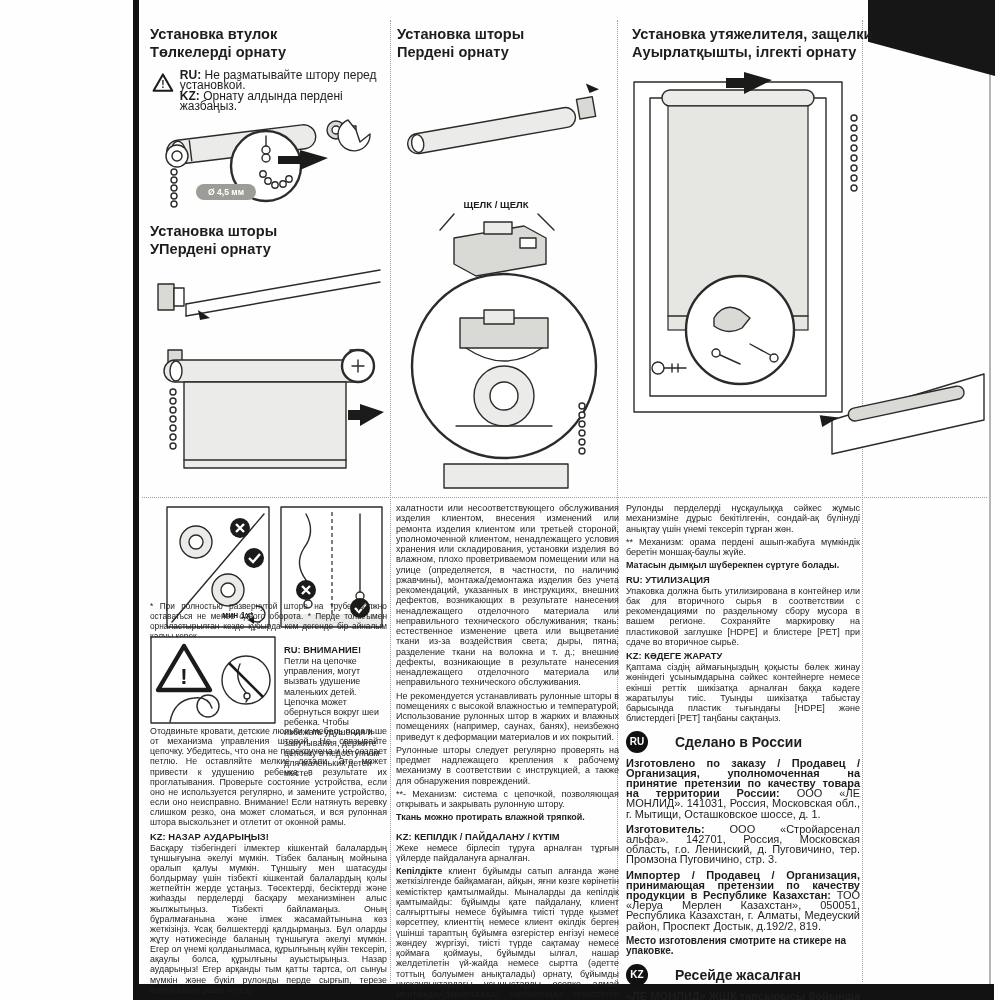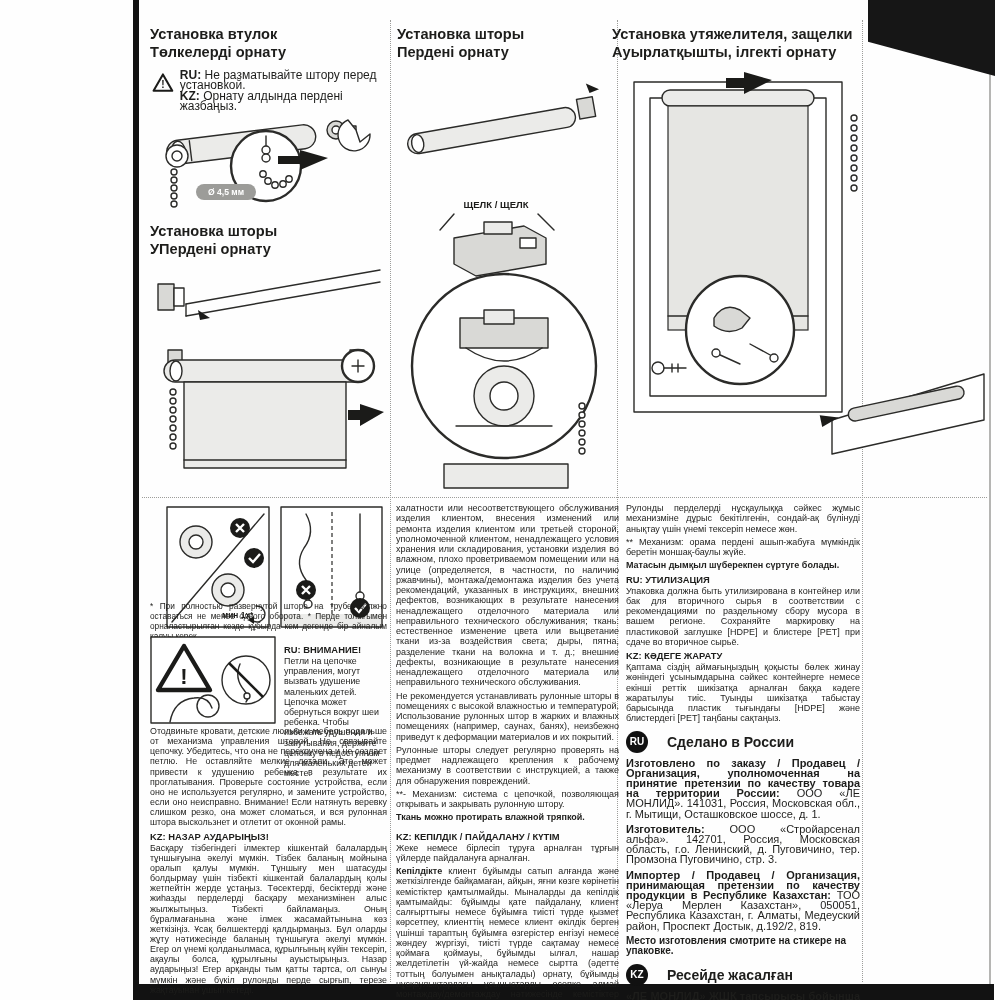--- a/index.html
+++ b/index.html
@@ -19,21 +19,21 @@
   .t{font-size:9px;line-height:10.25px;text-align:justify;margin:0 0 3px 0;}
   .t b{font-weight:bold;}
   .hb{font-weight:bold;font-size:9.4px;line-height:11px;margin:2px 0 1px 0;}
   .small{font-size:8.3px;line-height:9.9px;text-align:justify;}
   .abs{position:absolute;}
   .warn-row{display:flex;gap:6px;align-items:flex-start;}
   .warn-note{font-size:12px;line-height:10.3px;}
   .warn-note b{font-weight:bold;}
   .badge{display:inline-flex;width:22px;height:22px;border-radius:50%;background:#111;color:#fff;
          font-weight:bold;font-size:10px;align-items:center;justify-content:center;flex:0 0 auto;}
-  .made-head{display:flex;align-items:center;gap:4px;margin:7px 0 5px 0;}
+  .made-head{display:flex;align-items:center;gap:12px;margin:7px 0 5px 0;}
   .made-title{font-weight:bold;font-size:14px;margin-left:15px;}
   .made-p{font-size:11px;line-height:10.2px;text-align:justify;margin:0 0 5px 0;}
   .made-p b{font-weight:bold;}
   .note-b{font-weight:bold;font-size:10px;line-height:10.4px;margin:1px 0 4px 0;}
   svg{display:block;}
   .sline{stroke:#2b2b29;fill:none;stroke-width:1.4;stroke-linecap:round;stroke-linejoin:round;}
   .sfill{stroke:#2b2b29;fill:#ebebe9;stroke-width:1.4;stroke-linejoin:round;}
   .swhite{stroke:#2b2b29;fill:#ffffff;stroke-width:1.4;stroke-linejoin:round;}
   .sgray{stroke:#2b2b29;fill:#d9d9d6;stroke-width:1.4;stroke-linejoin:round;}
   .thick{stroke-width:2.4;}
@@ -183,21 +183,21 @@
       <circle cx="186" cy="340" r="3" class="swhite"></circle>
       <circle cx="186" cy="349" r="3" class="swhite"></circle>
       <circle cx="186" cy="358" r="3" class="swhite"></circle>
       <circle cx="186" cy="367" r="3" class="swhite"></circle>
       <circle cx="186" cy="376" r="3" class="swhite"></circle>
       <circle cx="186" cy="385" r="3" class="swhite"></circle>
     </g>
     <rect x="48" y="398" width="124" height="24" class="sfill" fill="#efefed"></rect>
   </svg>
 
-  <div class="abs sec-title" style="left:612px;top:26px;width:330px;">
+  <div class="abs sec-title" style="left:632px;top:26px;width:330px;">
     <div>Установка утяжелителя, защелки</div>
     <div>Ауырлатқышты, ілгекті орнату</div>
   </div>
 
   <svg class="abs" style="left:622px;top:68px;" width="366" height="424" viewBox="0 0 366 424">
     <g>
       <rect x="12" y="14" width="208" height="330" class="swhite" stroke-width="2"></rect>
       <rect x="28" y="30" width="176" height="298" class="sline" fill="none"></rect>
       <rect x="40" y="22" width="152" height="16" rx="8" class="sfill"></rect>
       <rect x="46" y="38" width="140" height="224" fill="#e6e6e3" stroke="#2b2b29" stroke-width="1.2"></rect>
@@ -311,21 +311,21 @@
     <p class="t">Рулонные шторы следует регулярно проверять на предмет надлежащего крепления к рабочему механизму в соответствии с инструкцией, а также для обнаружения повреждений.</p>
     <p class="t">**- Механизм: система с цепочкой, позволяющая открывать и закрывать рулонную штору.</p>
     <p class="t" style="font-weight:bold;">Ткань можно протирать влажной тряпкой.</p>
     <div class="hb" style="margin-top:8px;">KZ: КЕПІЛДІК / ПАЙДАЛАНУ / КҮТІМ</div>
     <p class="t">Жеке немесе бірлесіп тұруға арналған тұрғын үйлерде пайдалануға арналған.</p>
     <p class="t"><b>Кепілдікте</b><span> клиент бұйымды сатып алғанда және жеткізілгенде байқамаған, айқын, яғни көзге көрінетін кемістіктер қамтылмайды. Мыналарды да кепілдік қамтымайды: бұйымды қате пайдалану, клиент салғырттығы немесе бұйымға тиісті түрде қызмет көрсетпеу, клиенттің немесе клиент өкілдік берген үшінші тараптың бұйымға өзгерістер енгізуі немесе жөндеу жүргізуі, тиісті түрде сақтамау немесе қоймаға қоймауы, бұйымды ылғал, нашар желдетілетін үй-жайда немесе сыртта (әдетте тоттың болуымен анықталады) орнату, бұйымды нұсқаулықтардағы ұсыныстарды есепке алмай монтаждау/демонтаждау нәтижесінде кемістіктер немесе ақаулықтар пайда болған механизмге, үйлеспейтін әрлеу материалын немесе қате техникалық күтім көрсетуден туындаған сыртқы кемістіктер; матасы: түстің табиғи өзгеруі немесе жарық әсерінен түстің оңуы; тесіктер, дақтар, матаның талшықтануы және т.б.; үйлеспейтін әрлеу материалын немесе қате техникалық күтім көрсетуден туындаған сыртқы кемістіктер.</span></p>
 
   </div>
 
   <div class="abs" style="left:626px;top:503px;width:234px;">
-    <p class="t">Рулонды перделерді нұсқаулыққа сәйкес жұмыс механизміне дұрыс бекітілгенін, сондай-ақ бүлінуді анықтау үшін үнемі тексеріп немесе жөн.</p>
+    <p class="t">Рулонды перделерді нұсқаулыққа сәйкес жұмыс механизміне дұрыс бекітілгенін, сондай-ақ бүлінуді анықтау үшін үнемі тексеріп тұрған жөн.</p>
     <p class="t">** Механизм: орама пердені ашып-жабуға мүмкіндік беретін моншақ-баулы жүйе.</p>
     <p class="t" style="font-weight:bold;">Матасын дымқыл шүберекпен сүртуге болады.</p>
     <div class="hb" style="">RU: УТИЛИЗАЦИЯ</div>
     <p class="t">Упаковка должна быть утилизирована в контейнер или бак для вторичного сырья в соответствии с рекомендациями по раздельному сбору мусора в вашем регионе. Сохраняйте маркировку на пластиковой заглушке [HDPE] и блистере [PET] при сдаче во вторичное сырьё.</p>
     <div class="hb">KZ: КӘДЕГЕ ЖАРАТУ</div>
     <p class="t">Қаптама сіздің аймағыңыздың қоқысты бөлек жинау жөніндегі ұсынымдарына сәйкес контейнерге немесе екінші реттік шикізатқа арналған баққа кәдеге жаратылуы тиіс. Туынды шикізатқа табыстау барысында пластик тығындағы [HDPE] және блистердегі [PET] таңбаны сақтаңыз.</p>
 
     <div class="made-head">
       <span class="badge">RU</span>
       <span class="made-title">Сделано в России</span>

